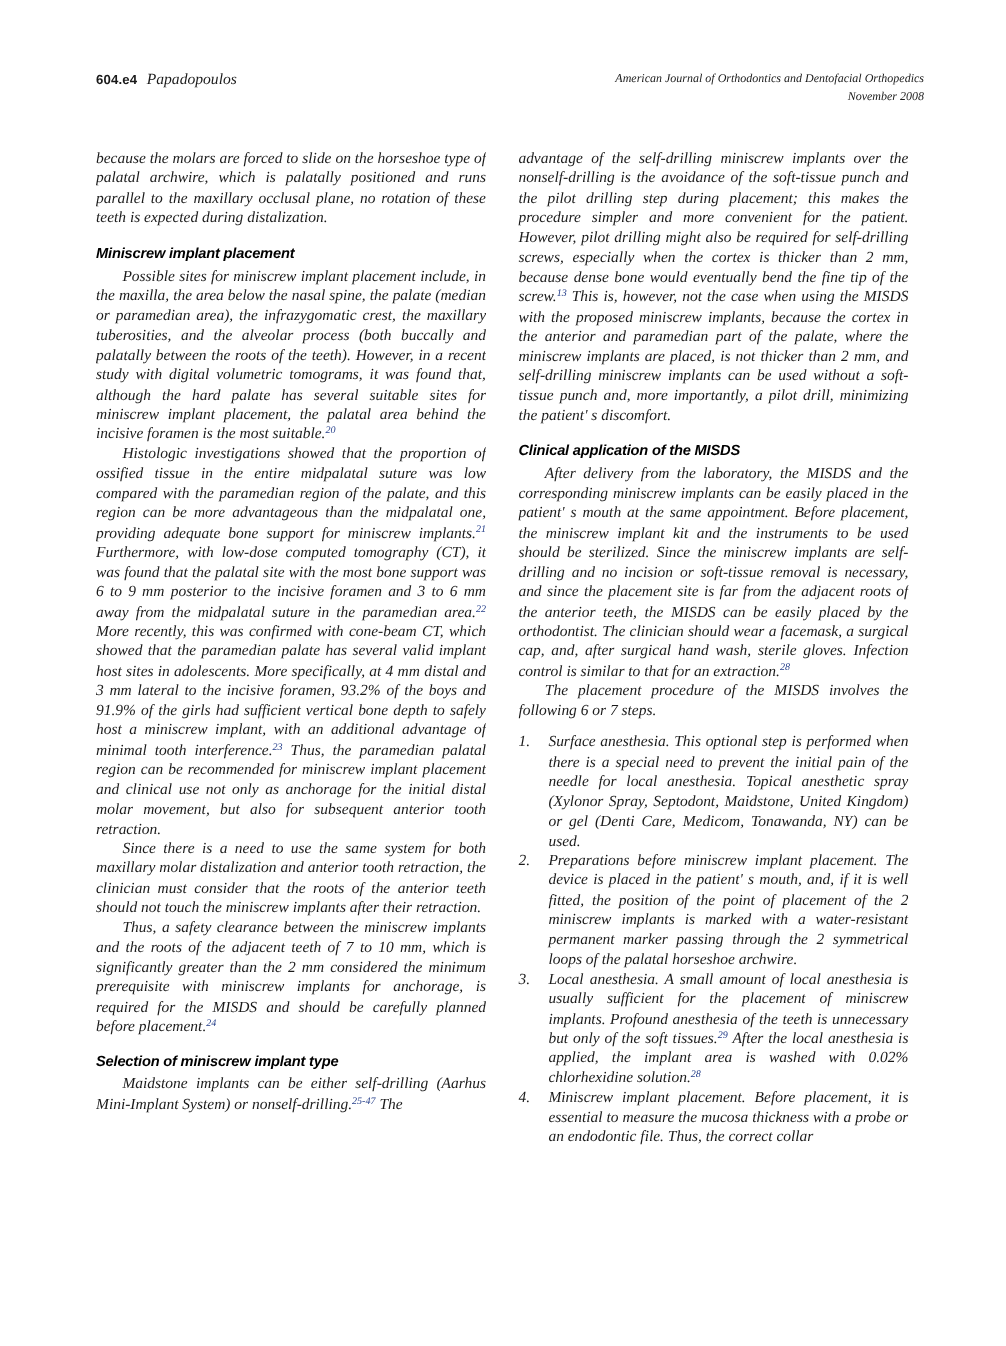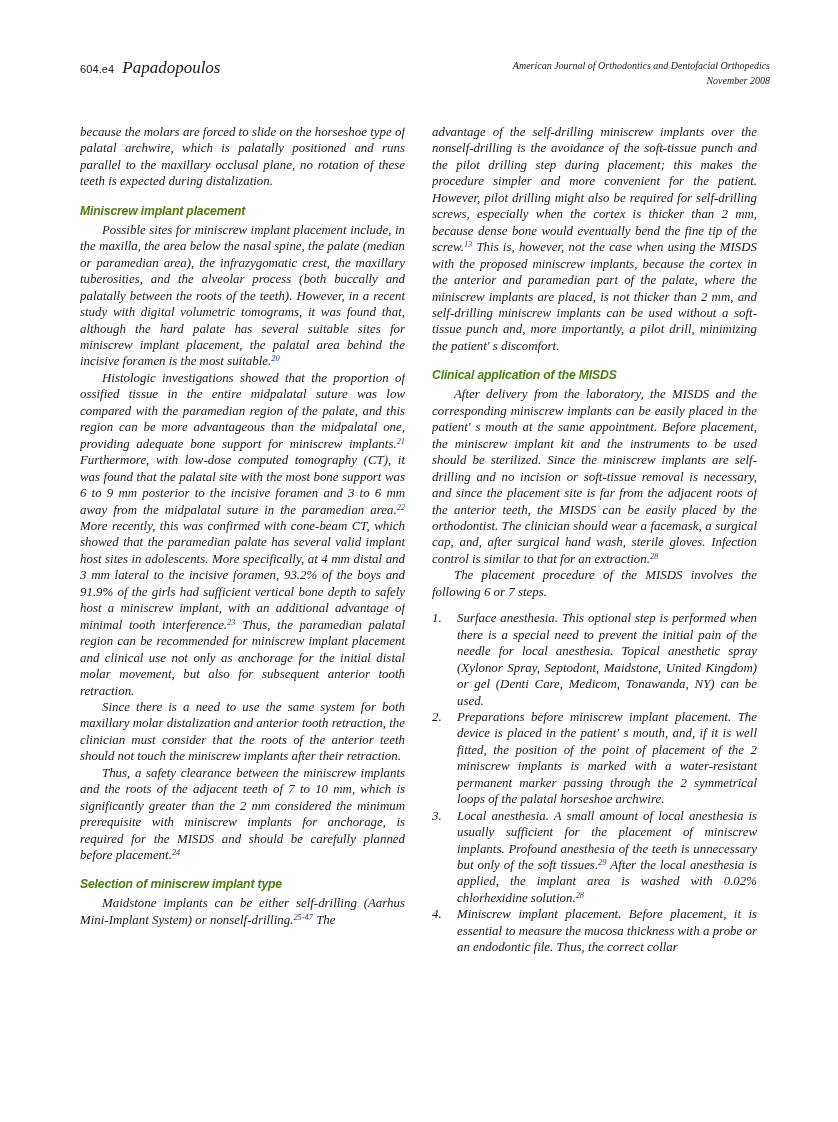--- a/index.html
+++ b/index.html
@@ -33,27 +33,27 @@
   }
   .rh-left {
     position: absolute;
     left: 0;
     top: 0;
     white-space: nowrap;
     font-size: 11.5px;
   }
   .rh-folio {
     font-family: "Liberation Sans", sans-serif;
-    font-weight: normal;
+    font-weight: bold;
     font-size: 11px;
     letter-spacing: 0.1px;
   }
   .rh-author {
     font-style: italic;
-    font-size: 17px;
+    font-size: 13px;
     margin-left: 8px;
   }
   .rh-right {
     position: absolute;
     right: 0;
     top: 0;
     text-align: right;
     font-style: italic;
     font-size: 10px;
     line-height: 15px;
@@ -92,21 +92,21 @@
   }
   p.body.noindent { text-indent: 0; }
 
   h3.section {
     margin: 13px 0 3px 0;
     font-family: "Liberation Sans", sans-serif;
     font-weight: bold;
     font-size: 12.2px;
     line-height: 16px;
     letter-spacing: -0.15px;
-    color: #4d7c0f;
+    color: #000000;
   }
 
   sup {
     font-size: 8.4px;
     line-height: 0;
     vertical-align: 0.52em;
     color: #27408b;
   }
 
   

